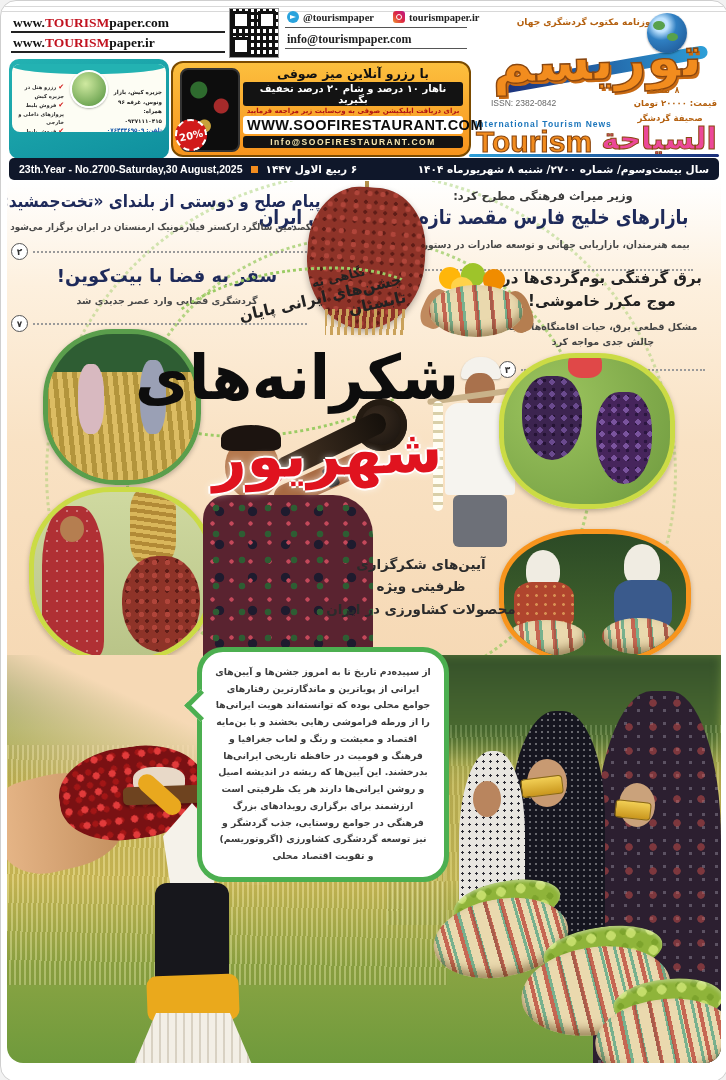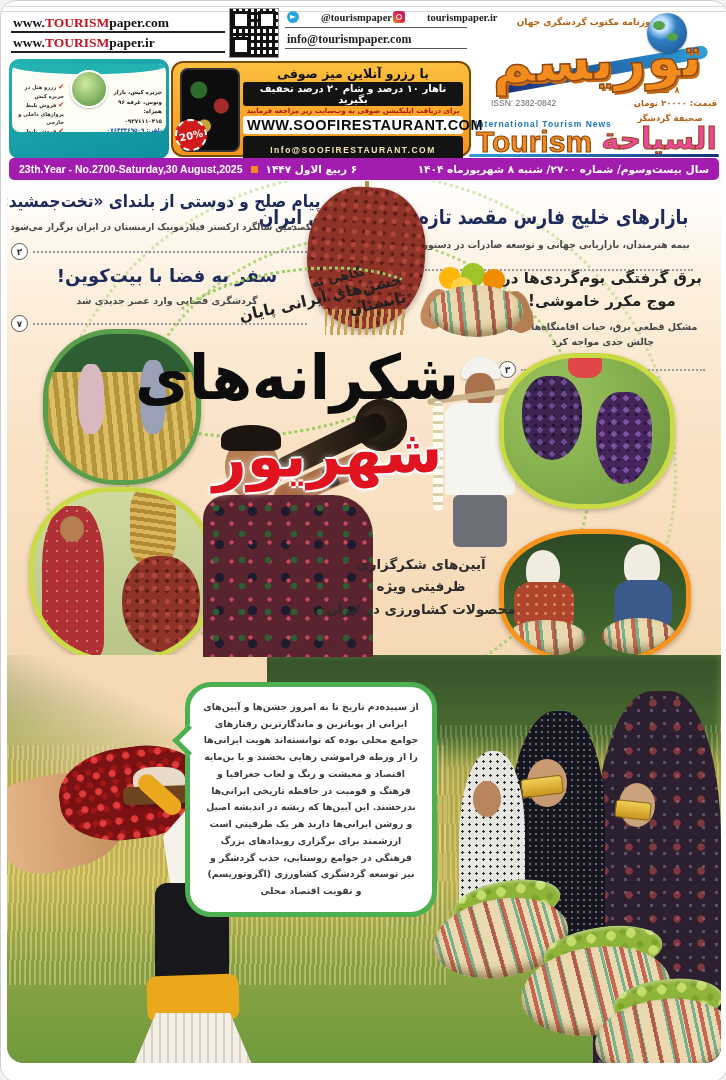--- a/index.html
+++ b/index.html
@@ -8,21 +8,21 @@
   .abs{position:absolute;}
   .fa{direction:rtl;}
   .ltr{direction:ltr;}
   .ctr{text-align:center;}
   .nowrap{white-space:nowrap;}
   
   .pinline{height:1px;background:#d8d8d8;left:0;width:726px;}
   .urlbar{font-family:"Liberation Serif",serif;font-weight:bold;font-size:13.5px;color:#111;
           border-bottom:2px solid #222;padding:1px 4px 0 2px;}
   .urlbar .brand{color:#c1121f;}
-  .soc{font-family:"Liberation Serif",serif;font-weight:bold;font-size:10.5px;color:#222;display:flex;align-items:center;gap:22px;}
+  .soc{font-family:"Liberation Serif",serif;font-weight:bold;font-size:10.5px;color:#222;display:flex;align-items:center;gap:4px;}
   .tg-icon{width:12px;height:12px;border-radius:50%;background:#2aa3dd;position:relative;}
   .tg-icon::after{content:"";position:absolute;left:3px;top:4px;border-left:6px solid #fff;
                   border-top:2.5px solid transparent;border-bottom:2.5px solid transparent;}
   .ig-icon{width:12px;height:12px;border-radius:3px;background:linear-gradient(45deg,#f09433,#dc2743,#bc1888);position:relative;}
   .ig-icon::after{content:"";position:absolute;left:3px;top:3px;width:4px;height:4px;border:1.3px solid #fff;border-radius:50%;}
   .socline{height:1px;background:#555;}
   
   .qr{background:#fff;border:1px solid #999;
       background-image:repeating-linear-gradient(0deg,#111 0 3px,transparent 3px 7px),
                        repeating-linear-gradient(90deg,#111 0 3px,transparent 3px 6px);
@@ -52,30 +52,30 @@
   .alborz .blue{color:#1556a8;}
   .alborz .svc{font-size:5.2px;font-weight:bold;color:#333;line-height:1.5;}
   .alborz .chk{color:#d11a1a;font-size:7px;}
   .soofi{background:linear-gradient(180deg,#fcbf3e,#f7941d);border:2px solid #7a4a00;border-radius:12px;}
   .soofi .l1{font-size:12.5px;font-weight:900;color:#111;}
   .soofi .bar{background:#131313;color:#fff;font-size:10px;font-weight:bold;border-radius:3px;padding:1px 6px;}
   .soofi .l3{font-size:7px;font-weight:bold;color:#b01212;}
   .soofi .url{background:#fff;border-radius:3px;color:#0c0c0c;font-weight:900;font-size:14.5px;
               font-family:"Liberation Sans",sans-serif;letter-spacing:.5px;padding:1px 4px;}
   .soofi .mail{background:#131313;border-radius:3px;color:#f5e6b0;font-weight:bold;font-size:8.5px;
-               font-family:"Liberation Sans",sans-serif;letter-spacing:1.5px;padding:9px 4px;}
+               font-family:"Liberation Sans",sans-serif;letter-spacing:1.5px;padding:1px 4px;}
   .phone{background:#0d0d0d;border-radius:8px;border:2px solid #333;
          background-image:radial-gradient(circle at 30% 25%,#2e6b2e 0 8px,transparent 9px),
                           radial-gradient(circle at 70% 45%,#a52a2a 0 7px,transparent 8px),
                           radial-gradient(circle at 40% 70%,#c8a23a 0 6px,transparent 7px);}
   .badge20{background:#d11a1a;color:#fff;font-weight:900;font-size:10px;border-radius:50%;
            width:28px;height:28px;display:flex;align-items:center;justify-content:center;
            border:2px dashed #fff;transform:rotate(-12deg);}
   
-  .datebar{background:#a21caf;border-radius:5px;display:flex;align-items:center;gap:8px;
+  .datebar{background:#0f172a;border-radius:5px;display:flex;align-items:center;gap:8px;
            padding:0 10px;color:#fff;font-weight:bold;font-size:10.5px;}
   .osq{width:7px;height:7px;background:#f28c1e;}
   
   .poster{background:linear-gradient(180deg,#ffffff 0%,#fdf0de 22%,#f9e2c4 55%,#f6d9b5 100%);overflow:hidden;}
   .kicker{font-size:11.5px;font-weight:bold;color:#3a3a3a;}
   .hl{font-weight:900;color:#1e2a5a;}
   .sub{font-size:10px;font-weight:bold;color:#4a4a4a;}
   .dotrow{display:flex;align-items:center;gap:5px;direction:ltr;}
   .pg{width:15px;height:15px;border:1.3px solid #555;border-radius:50%;background:#fff;color:#333;
       font-size:9px;font-weight:bold;display:flex;align-items:center;justify-content:center;flex:0 0 auto;}
@@ -203,20 +203,21 @@
     <span class="fa">۶ ربیع الاول ۱۴۴۷</span>
     <span style="flex:1;"></span>
     <span class="fa">سال بیست‌وسوم/ شماره ۲۷۰۰/ شنبه ۸ شهریورماه ۱۴۰۴</span>
   </div>
 
   <div class="abs poster" style="left:6px;top:180px;width:714px;height:476px;">
 
     <div class="abs dotcirc" style="left:118px;top:55px;width:462px;height:452px;"></div>
     <div class="abs dotcirc" style="left:38px;top:-10px;width:626px;height:600px;opacity:.45;"></div>
 
+    <div class="abs fa kicker ctr" style="left:386px;top:8px;width:300px;">وزیر میراث فرهنگی مطرح کرد:</div>
     <div class="abs fa hl ctr nowrap" style="left:356px;top:24px;width:350px;font-size:20px;transform:scaleX(.86);">بازارهای خلیج فارس مقصد تازه صنایع دستی ایران</div>
     <div class="abs fa sub ctr nowrap" style="left:366px;top:58px;width:330px;transform:scaleX(.92);">بیمه هنرمندان، بازاریابی جهانی و توسعه صادرات در دستور کار وزارتخانه است</div>
     <div class="abs dotrow" style="left:396px;top:80px;width:290px;">
       <span class="pg">۴</span>
         <span class="dots"></span>
     </div>
 
     <div class="abs fa hl ctr nowrap" style="left:0px;top:10px;width:330px;font-size:17px;transform:scaleX(.9);">پیام صلح و دوستی از بلندای «تخت‌جمشید»</div>
     <div class="abs fa sub ctr nowrap" style="left:0px;top:40px;width:320px;font-size:9.5px;transform:scaleX(.92);">یکصدمین سالگرد ارکستر فیلارمونیک ارمنستان در ایران برگزار می‌شود</div>
     <div class="abs dotrow" style="left:4px;top:62px;width:296px;">
@@ -357,18 +358,18 @@
     <div class="abs" style="left:466px;top:126px;width:28px;height:36px;background:#b9855e;border-radius:50%;"></div>
 
     <div class="abs fruitpile" style="left:446px;top:226px;width:108px;height:44px;transform:rotate(-10deg);"></div>
     <div class="abs basket" style="left:426px;top:244px;width:136px;height:78px;transform:rotate(-10deg);"></div>
     <div class="abs fruitpile" style="left:536px;top:272px;width:120px;height:48px;transform:rotate(-8deg);"></div>
     <div class="abs basket" style="left:514px;top:292px;width:150px;height:88px;transform:rotate(-8deg);"></div>
     <div class="abs fruitpile" style="left:606px;top:324px;width:110px;height:46px;transform:rotate(-6deg);"></div>
     <div class="abs basket" style="left:588px;top:344px;width:140px;height:80px;transform:rotate(-6deg);"></div>
   </div>
 
-  <div class="abs fa lede" style="left:184px;top:646px;width:216px;margin-top:35px;">
+  <div class="abs fa lede" style="left:196px;top:646px;width:216px;">
     <div class="tail"></div>
     <span>از سپیده‌دم تاریخ تا به امروز جشن‌ها و آیین‌های ایرانی از پویاترین و ماندگارترین رفتارهای جوامع محلی بوده که توانسته‌اند هویت ایرانی‌ها را از ورطه فراموشی رهایی بخشند و با بن‌مایه اقتصاد و معیشت و رنگ و لعاب جغرافیا و فرهنگ و قومیت در حافظه تاریخی ایرانی‌ها بدرخشند. این آیین‌ها که ریشه در اندیشه اصیل و روشن ایرانی‌ها دارند هر یک ظرفیتی است ارزشمند برای برگزاری رویدادهای بزرگ فرهنگی در جوامع روستایی، جذب گردشگر و نیز توسعه گردشگری کشاورزی (اگروتوریسم) و تقویت اقتصاد محلی</span>
   </div>
 
 </div>
 
 </body></html>

